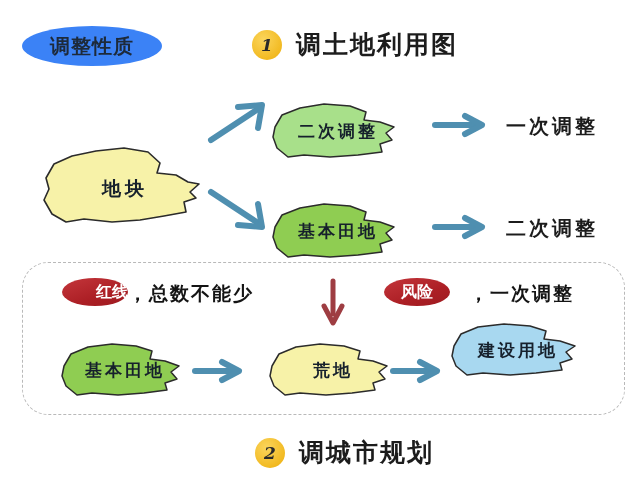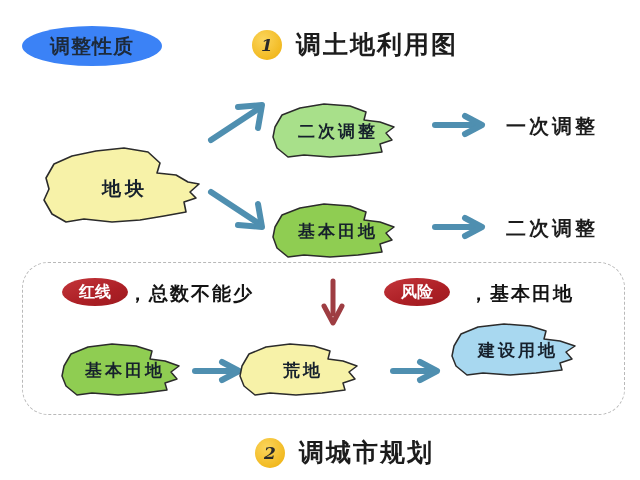--- a/index.html
+++ b/index.html
@@ -158,54 +158,54 @@
     <svg width="58" height="26" viewBox="0 0 58 26">
       <path d="M3,13 L44,13" stroke="#4f8fb0" stroke-width="6" stroke-linecap="round" fill="none"></path>
       <path d="M33,4 L50,13 L33,22" stroke="#4f8fb0" stroke-width="6" stroke-linecap="round" stroke-linejoin="round" fill="none"></path>
     </svg>
   </div>
 
   <div class="abs sidetext" style="left:506px;top:215px;">二次调整</div>
 
   <div class="abs dashbox" style="left:22px;top:262px;width:603px;height:153px;"></div>
 
-  <div class="abs pill pill-red" style="left:62px;top:278px;width:66px;height:28px;">
+  <div class="abs pill pill-red" style="left:62px;top:278px;width:66px;height:28px;justify-content:flex-end;">
     <span>红线</span>
   </div>
   <div class="abs notetext" style="left:128px;top:281px;text-align:right;">，总数不能少</div>
 
   <div class="abs arrow" style="left:320px;top:278px;">
     <svg width="26" height="50" viewBox="0 0 26 50">
       <path d="M13,3 L13,36" stroke="#9e3d42" stroke-width="5" stroke-linecap="round" fill="none"></path>
       <path d="M4,28 L13,45 L22,28" stroke="#9e3d42" stroke-width="5" stroke-linecap="round" stroke-linejoin="round" fill="none"></path>
     </svg>
   </div>
 
   <div class="abs pill pill-red" style="left:384px;top:278px;width:66px;height:28px;">
     <span>风险</span>
   </div>
-  <div class="abs notetext" style="left:469px;top:281px;">，基本田地</div>
+  <div class="abs notetext" style="left:469px;top:281px;">，一次调整</div>
 
   <div class="parcel" style="left:58px;top:340px;width:130px;height:60px;">
     <svg width="130" height="60" viewBox="0 0 130 60">
       <path d="M6,26 L13,14 L30,7 L54,4 L78,6 L94,11 L92,19 L107,21
                L121,26 L113,32 L119,39 L107,43 L109,50 L86,53 L60,55
                L34,53 L19,55 L8,46 L4,36 Z" fill="#8fcd52" stroke="#2b2b2b" stroke-width="1.5" stroke-linejoin="round"></path>
     </svg>
     <div class="plabel" style="padding-left:2px;">基本田地</div>
   </div>
 
   <div class="abs arrow" style="left:192px;top:358px;">
     <svg width="54" height="26" viewBox="0 0 54 26">
       <path d="M3,13 L40,13" stroke="#4f8fb0" stroke-width="6" stroke-linecap="round" fill="none"></path>
       <path d="M30,4 L47,13 L30,22" stroke="#4f8fb0" stroke-width="6" stroke-linecap="round" stroke-linejoin="round" fill="none"></path>
     </svg>
   </div>
 
-  <div class="parcel" style="left:236px;top:340px;width:130px;height:60px;">
+  <div class="parcel" style="left:266px;top:340px;width:130px;height:60px;">
     <svg width="130" height="60" viewBox="0 0 130 60">
       <path d="M6,26 L13,14 L30,7 L54,4 L78,6 L94,11 L92,19 L107,21
                L121,26 L113,32 L119,39 L107,43 L109,50 L86,53 L60,55
                L34,53 L19,55 L8,46 L4,36 Z" fill="#f7f2a8" stroke="#2b2b2b" stroke-width="1.5" stroke-linejoin="round"></path>
     </svg>
     <div class="plabel" style="padding-left:2px;">荒地</div>
   </div>
 
   <div class="abs arrow" style="left:390px;top:358px;">
     <svg width="54" height="26" viewBox="0 0 54 26">

